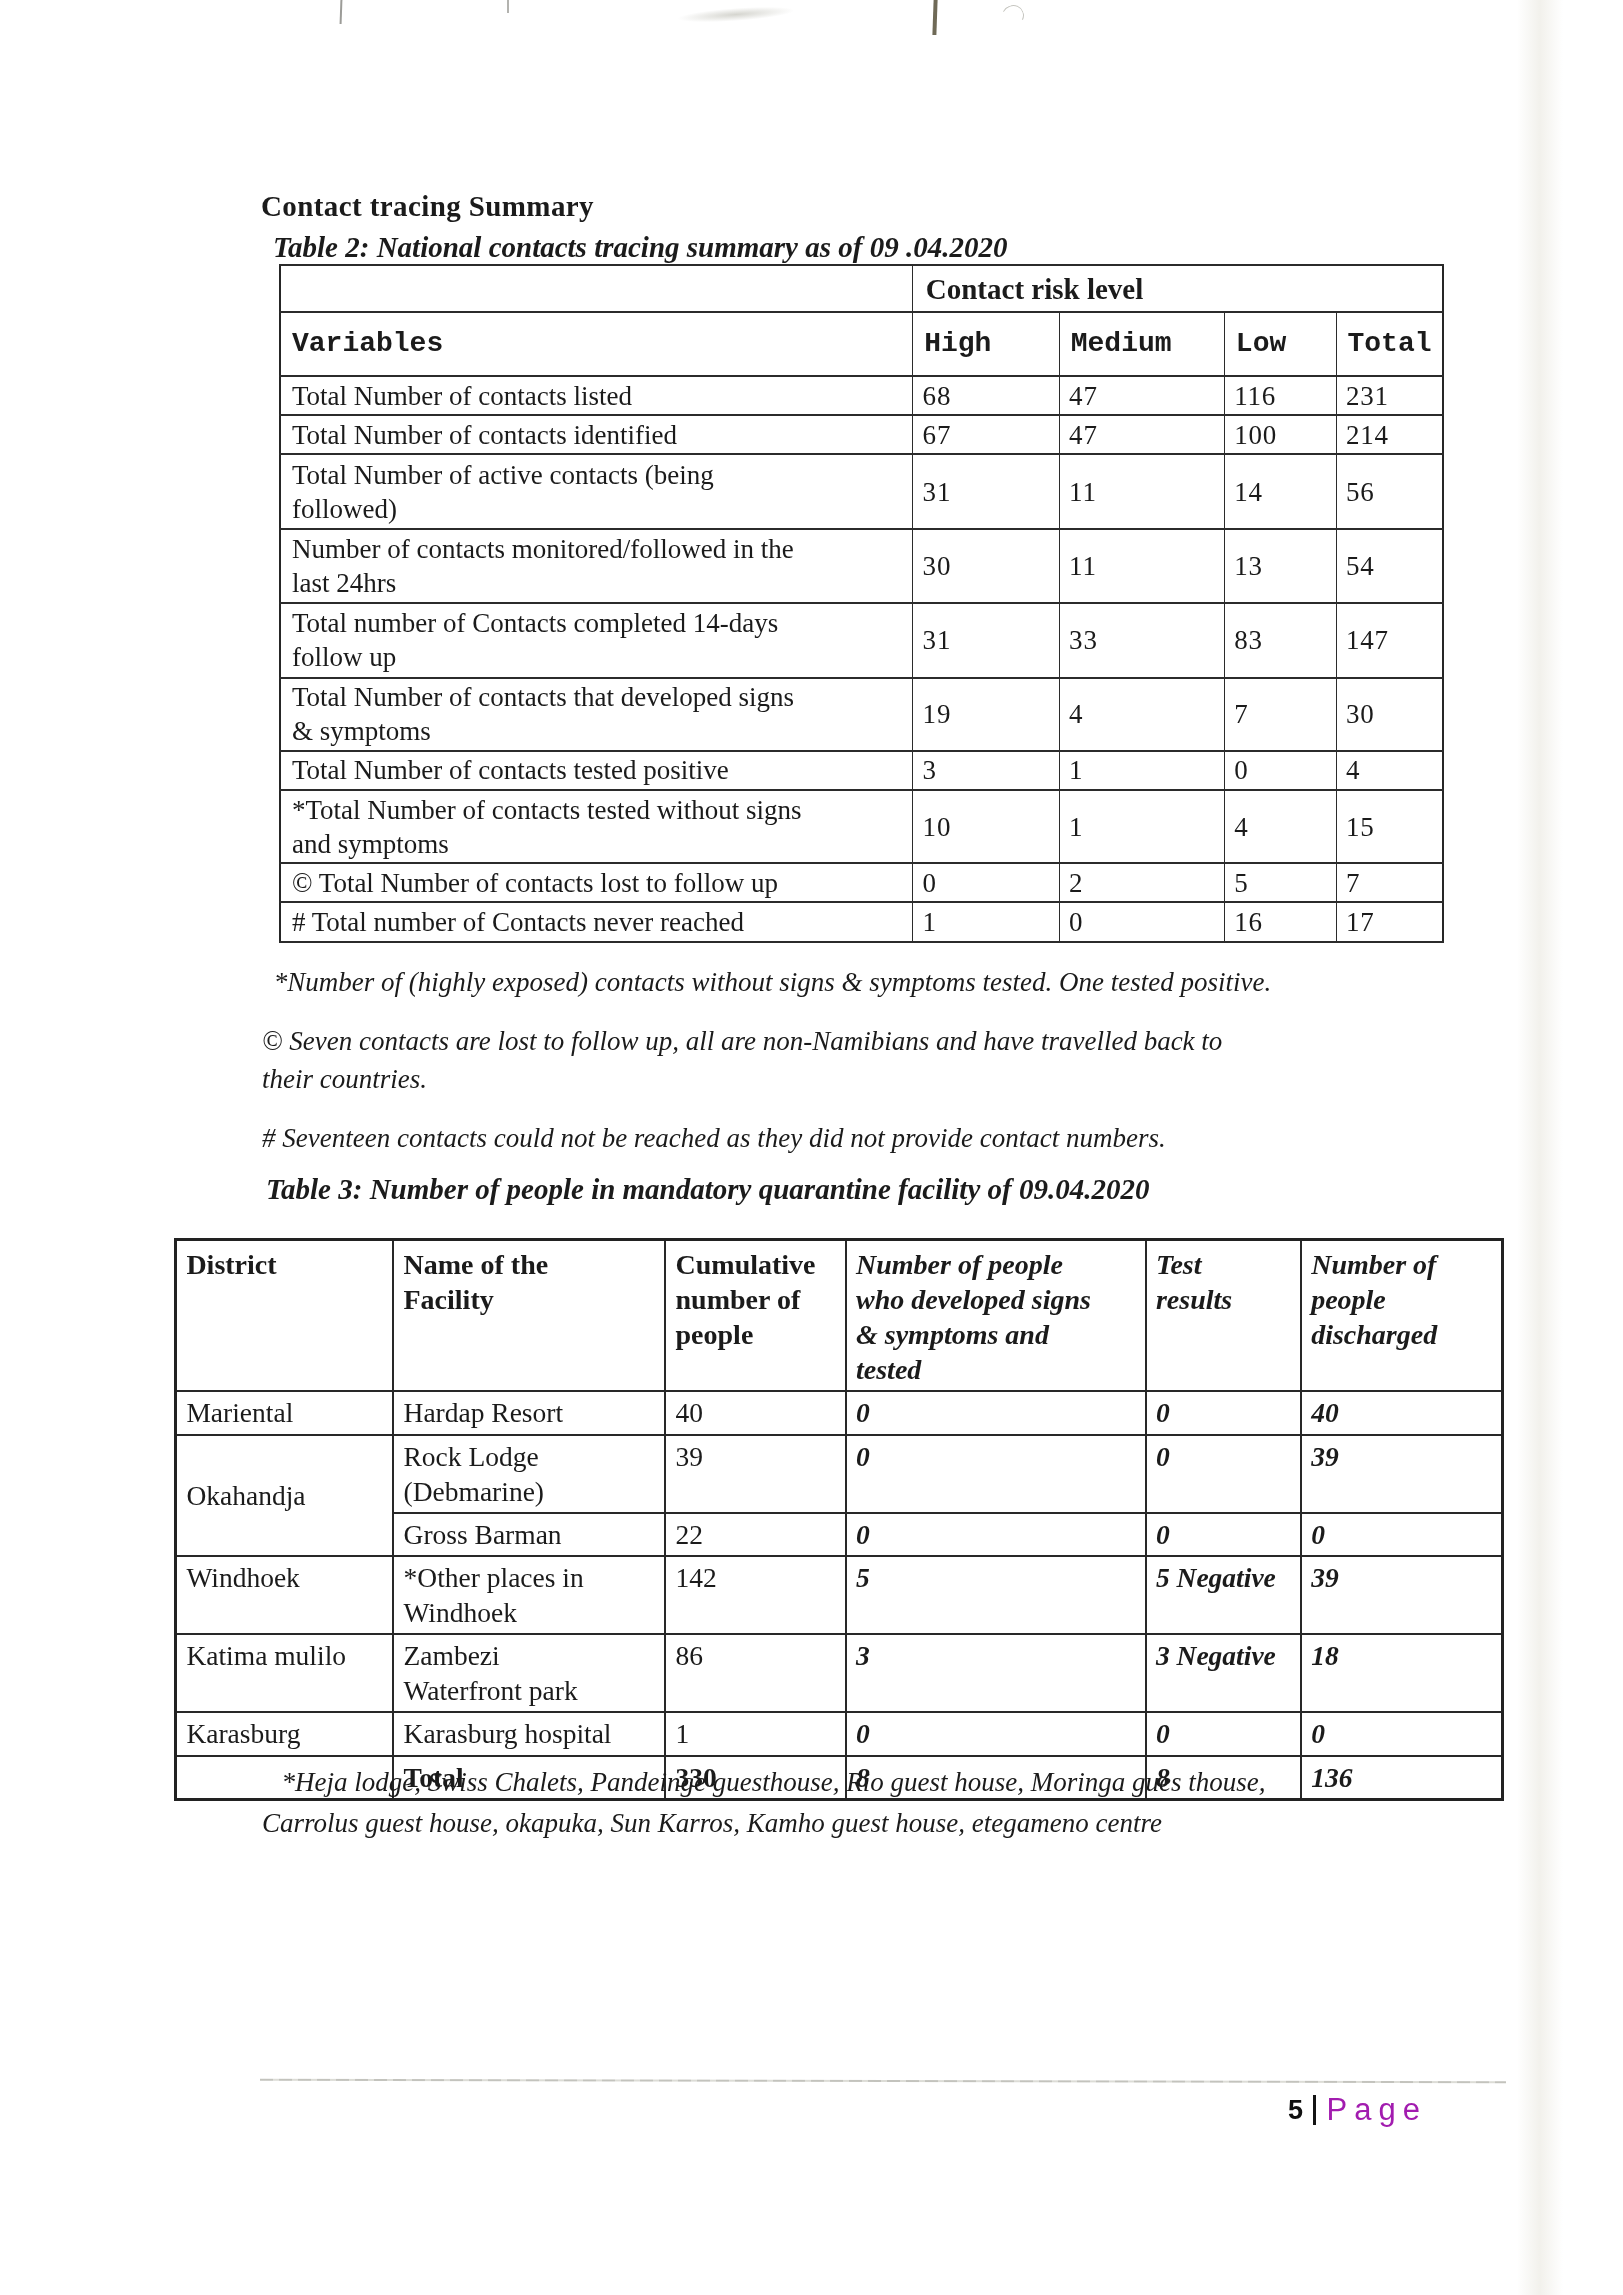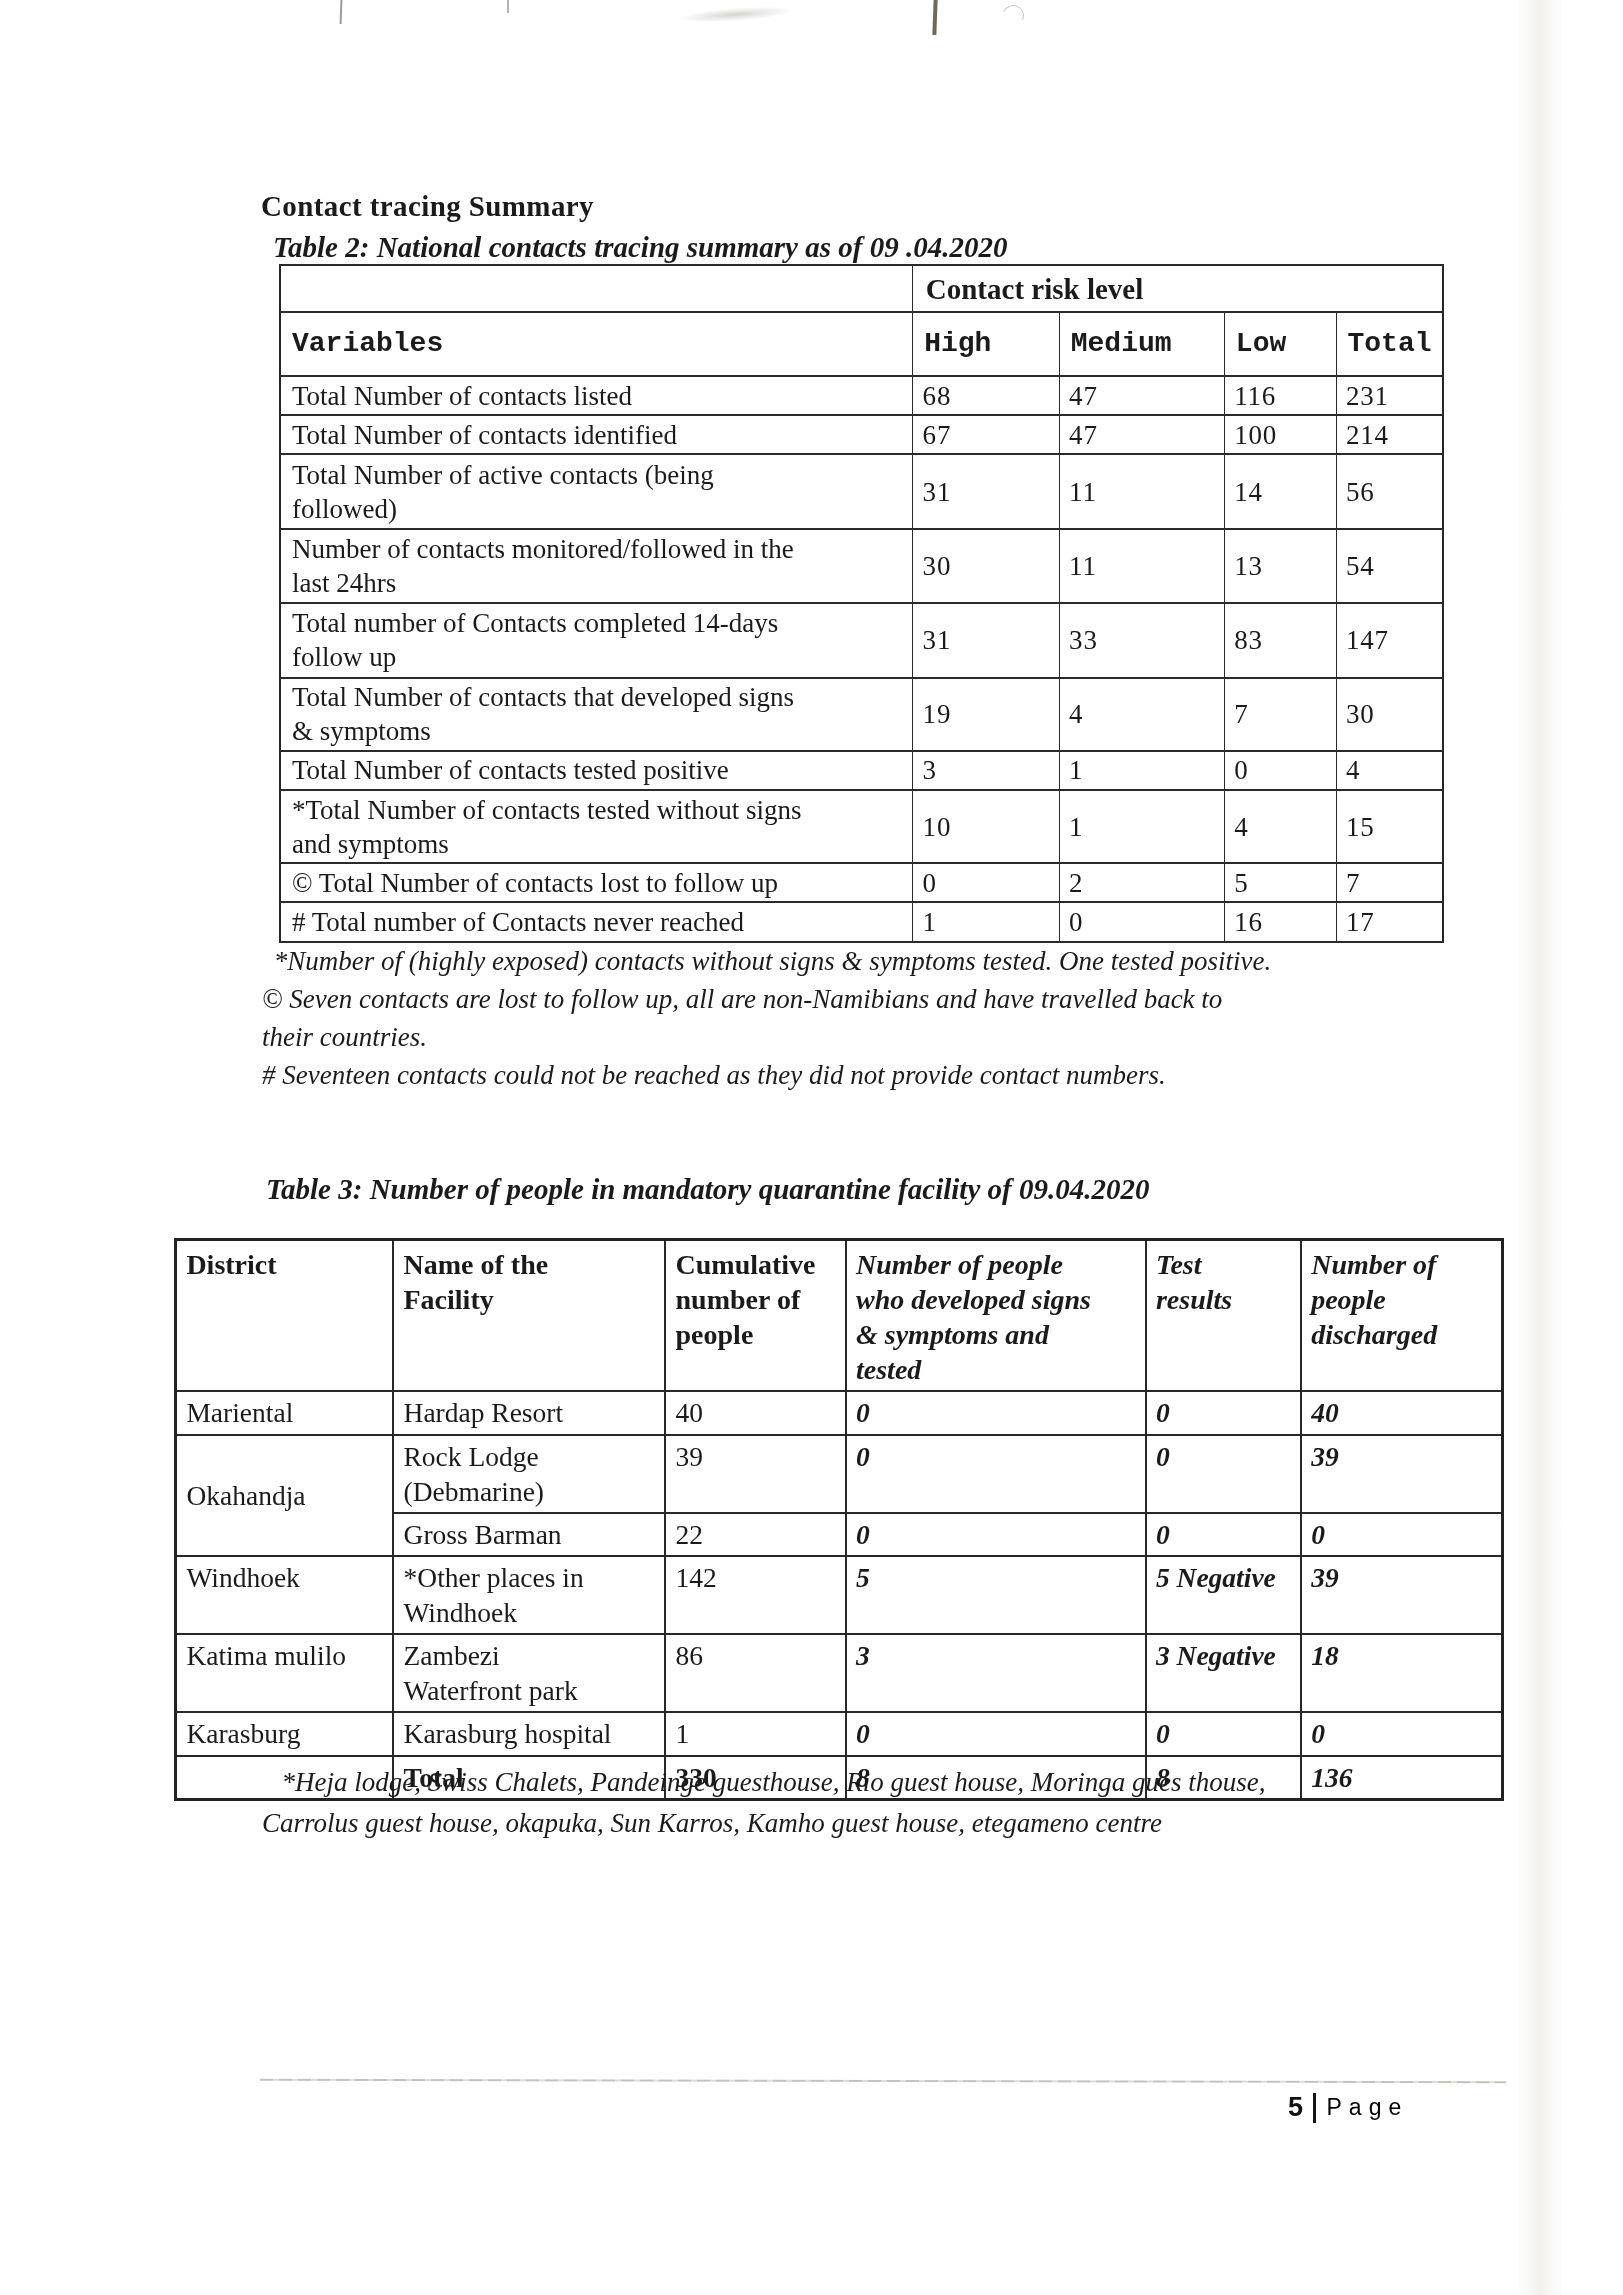--- a/index.html
+++ b/index.html
@@ -41,21 +41,21 @@
   .t2 .risk { font-size: 29px; font-weight: 700; padding-left: 12.6px; }
   .t2 .h    { font-size: 28px; font-weight: 700; font-family: Liberation Mono, monospace; }
   .t2 .lbl  { white-space: pre-line; margin-top: 42px; }
   .t2 .num  { letter-spacing: 0.8px; padding-left: 9.4px; }
 
   
   .fn2 {
     position: absolute; left: 262px; top: 942px; width: 1225px;
     font-size: 27px; font-style: italic; line-height: 38px;
   }
-  .fn2 .fn { white-space: pre-line; }
+  .fn2 .fn { white-space: pre-line; margin-top: 21px; }
   .fn2 .fn-first { text-indent: 11.8px; }
 
   
   .t3wrap { position: absolute; left: 174px; top: 1238px; width: 1330px; }
   .t3 { border: 3.1px solid #222222; }
   .t3 td {
     border: 2.4px solid #282828;
     vertical-align: top;
     padding: 3.1px 9.4px;
     font-size: 27.5px; line-height: 35px;
@@ -80,21 +80,21 @@
     background: repeating-linear-gradient(90deg, #c3c3bd 0 12.6px, #dcdcd6 12.6px 19px);
     transform: rotate(0.12deg);
   }
   .footer {
     position: absolute; left: 1288px; top: 2092px;
     display: flex; align-items: center; gap: 10.2px;
     font-family: "Liberation Sans", sans-serif;
   }
   .footer .num { font-size: 27px; font-weight: 700; color: #101010; }
   .footer .sep { width: 3.1px; height: 30px; background: #141414; }
-  .footer .lbl { font-size: 23px; color: #000000; letter-spacing: 7px; }
+  .footer .lbl { font-size: 31px; color: #a21caf; letter-spacing: 7px; }
 
   
   .art { position: absolute; }
   .a1 { left: 340px; top: 0; width: 2.4px; height: 23.6px; background: #9c9c98; transform: rotate(2deg); }
   .a2 { left: 507px; top: 0; width: 1.6px; height: 12.6px; background: #b3b3af; }
   .a3 { left: 677px; top: 7.9px; width: 118px; height: 12.6px;
         background: radial-gradient(ellipse at center, #d5d5cf 0%, rgba(213,213,207,0) 70%);
         transform: rotate(-4deg); }
   .a4 { left: 933px; top: 0; width: 3.9px; height: 35px; background: #6f6a57; transform: rotate(2deg); }
   .a5 { left: 1002px; top: 4.7px; width: 20.4px; height: 19px;

